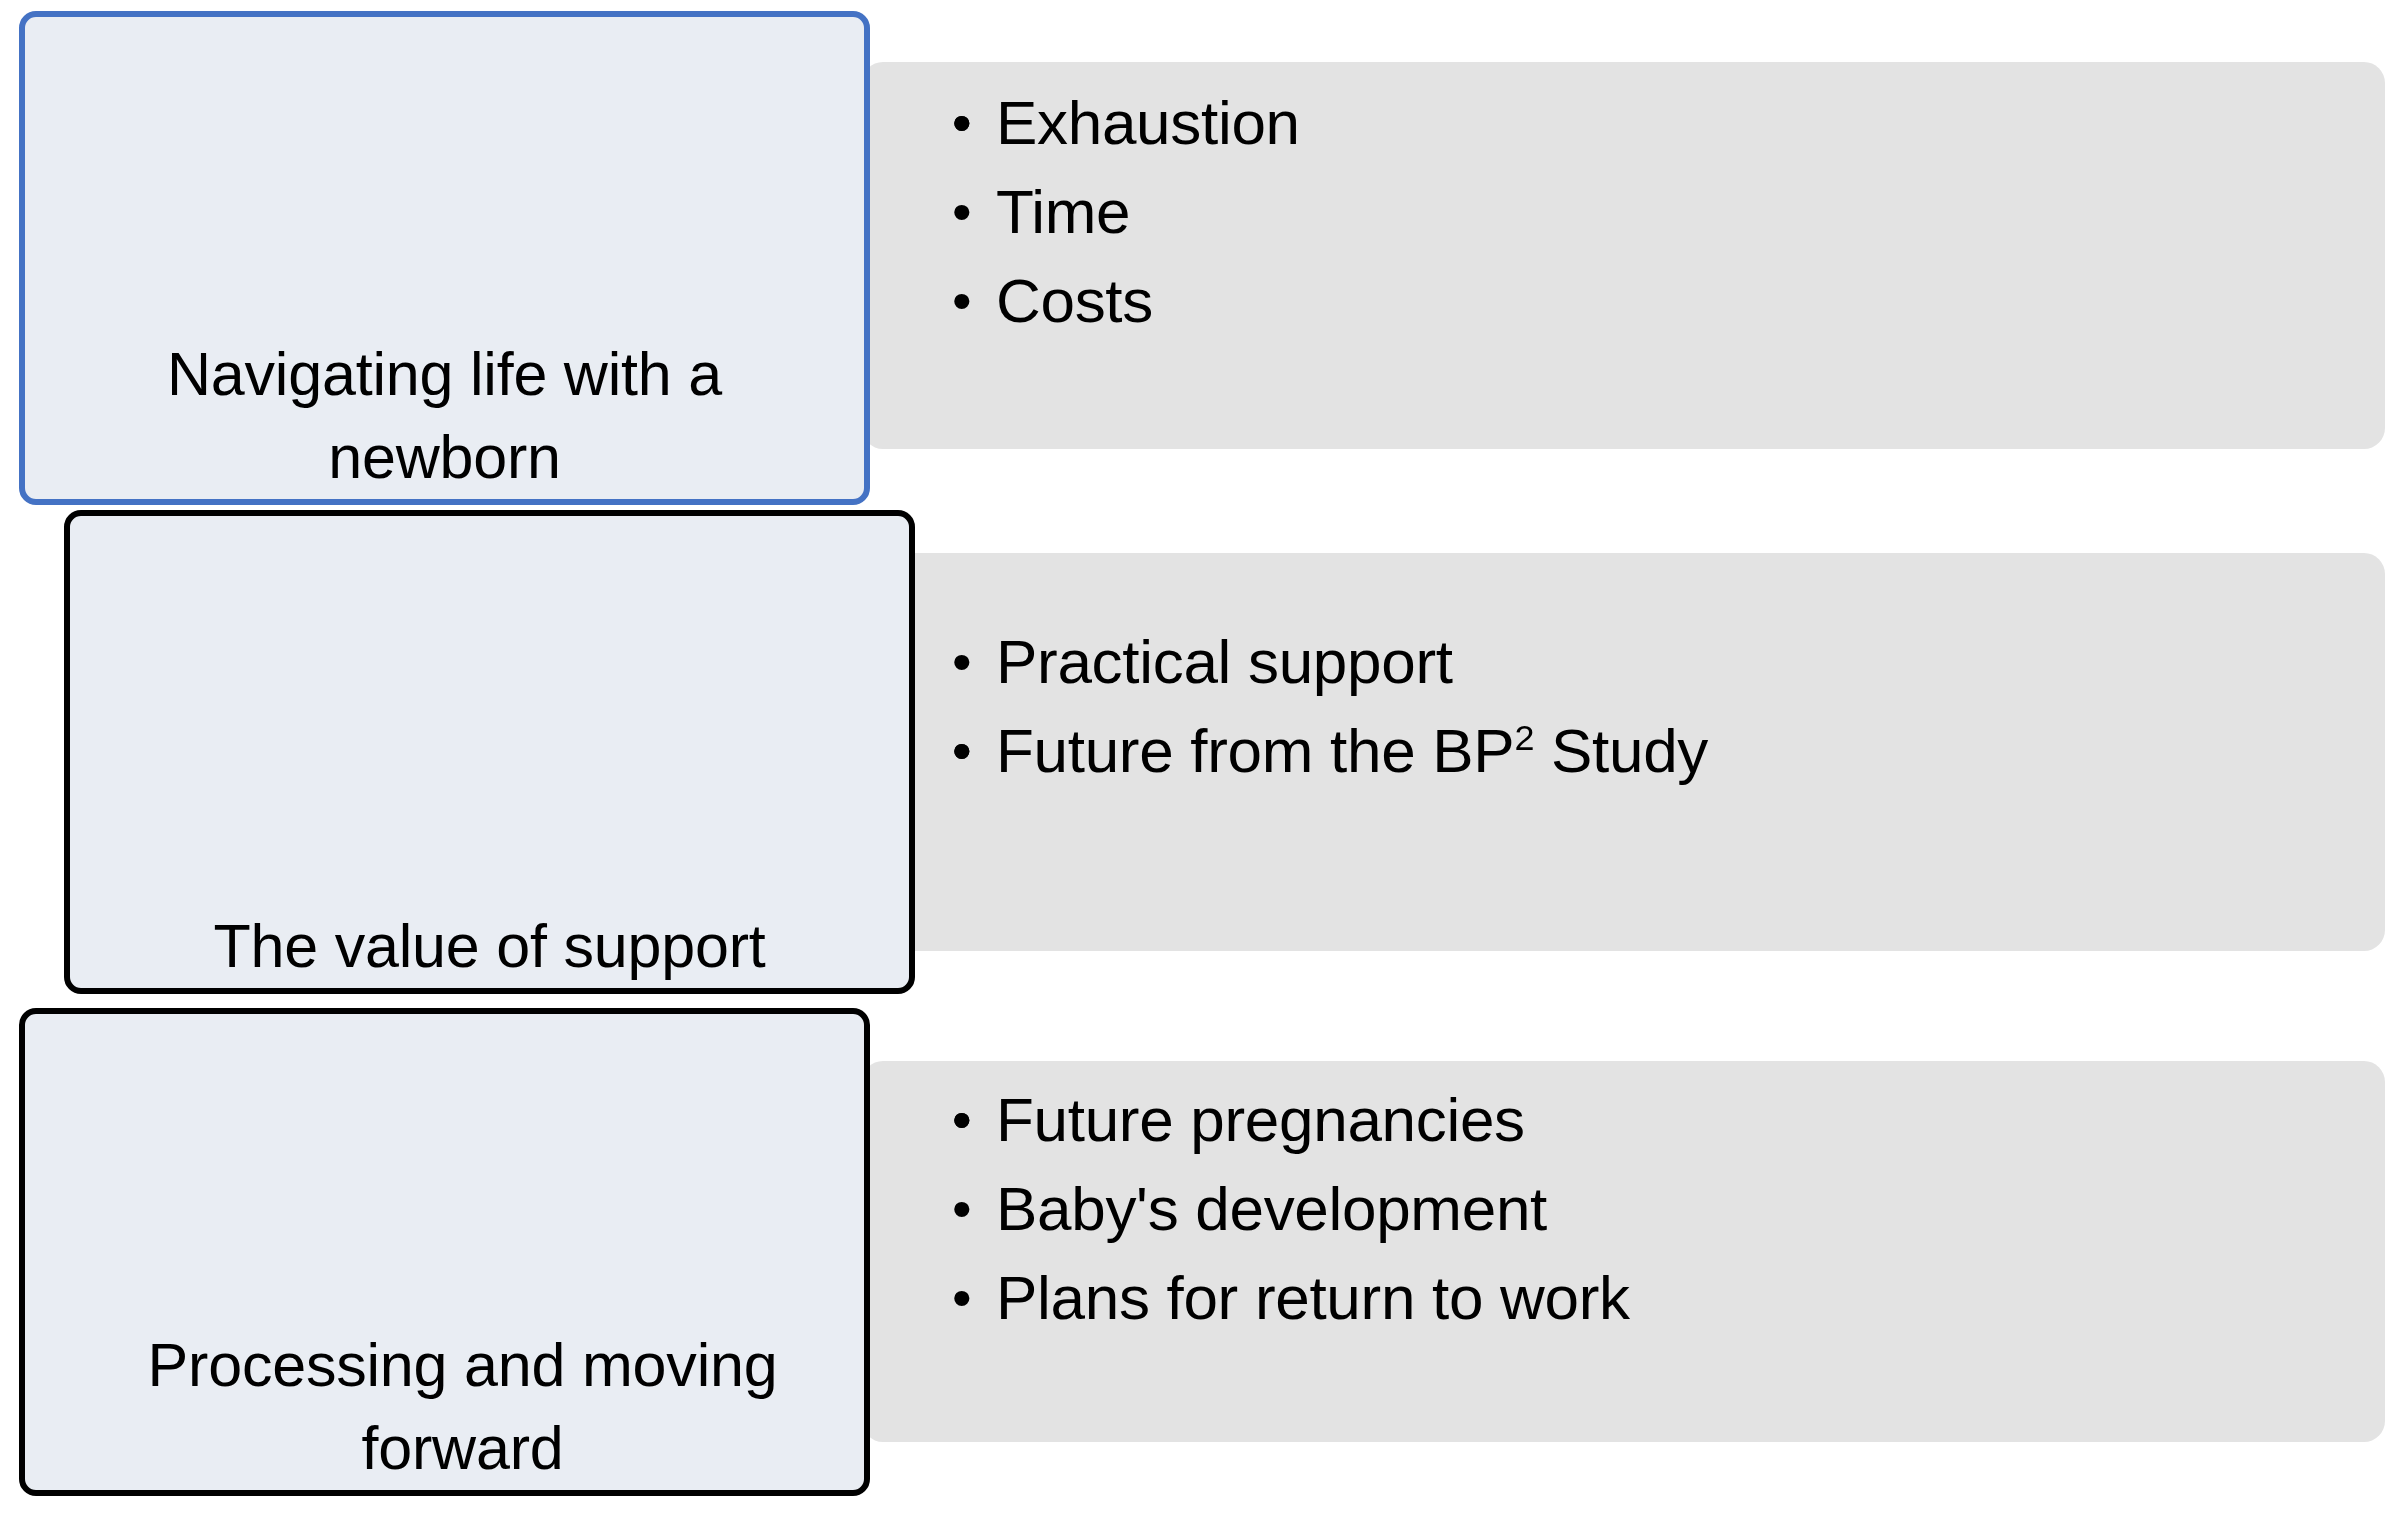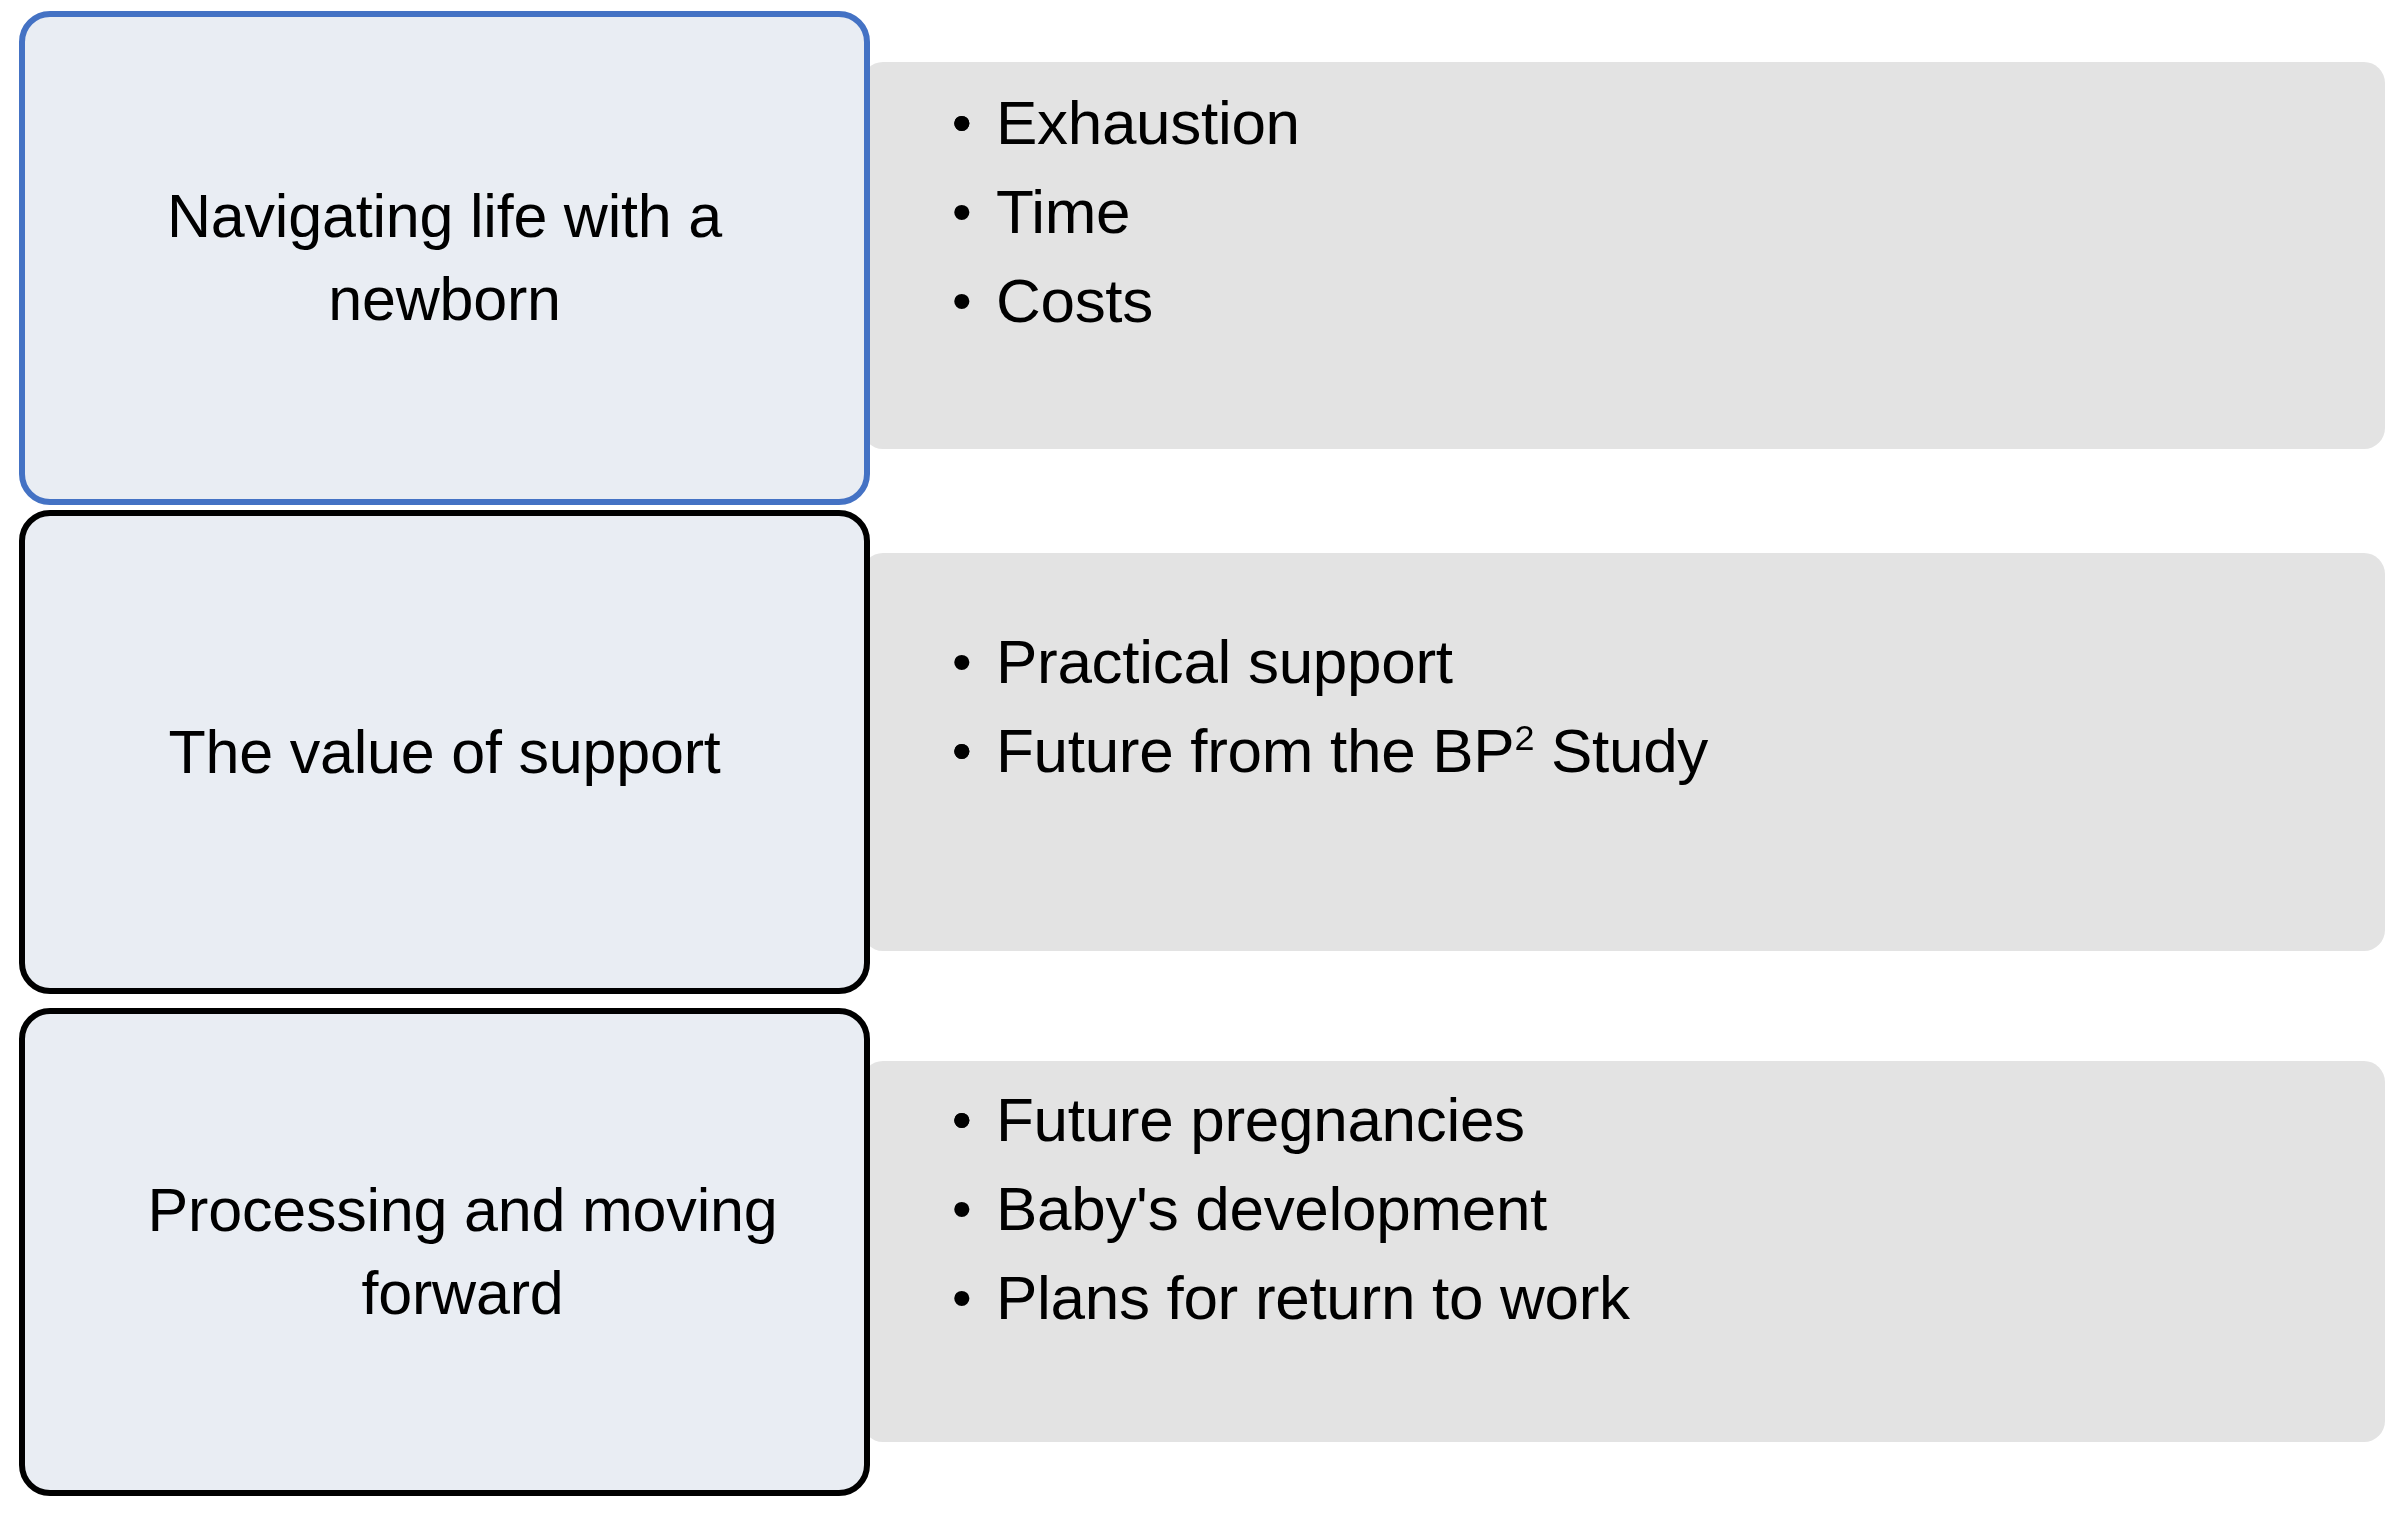--- a/index.html
+++ b/index.html
@@ -71,43 +71,44 @@
   #panel-3 { left: 862px; top: 1061px; width: 1523px; height: 381px; }
   #panel-3 .bullet-list { top: 14px; }
 
   
   .label-box {
     position: absolute;
     left: 19px;
     width: 851px;
     box-sizing: border-box;
     background: #E9EDF3;
-    border-radius: 31px;
+    border-radius: 17px;
     display: flex;
-    align-items: center;
+    align-items: flex-end;
     justify-content: center;
     text-align: center;
   }
   .label-box .label-text {
     font-size: 61px;
     line-height: 83px;
     padding: 0 49px;
     color: #000000;
     letter-spacing: -0.2px;
   }
 
   #box-1 {
     top: 11.3px;
     height: 494px;
     border: 6.4px solid #4472C4;
   }
   #box-2 {
     top: 510px;
     height: 484px;
     border: 6.4px solid #000000;
+    margin-left: 45px;
   }
   #box-3 {
     top: 1008px;
     height: 488px;
     border: 6.4px solid #000000;
     padding-left: 36px;
   }
 </style>
 </head>
 <body>

